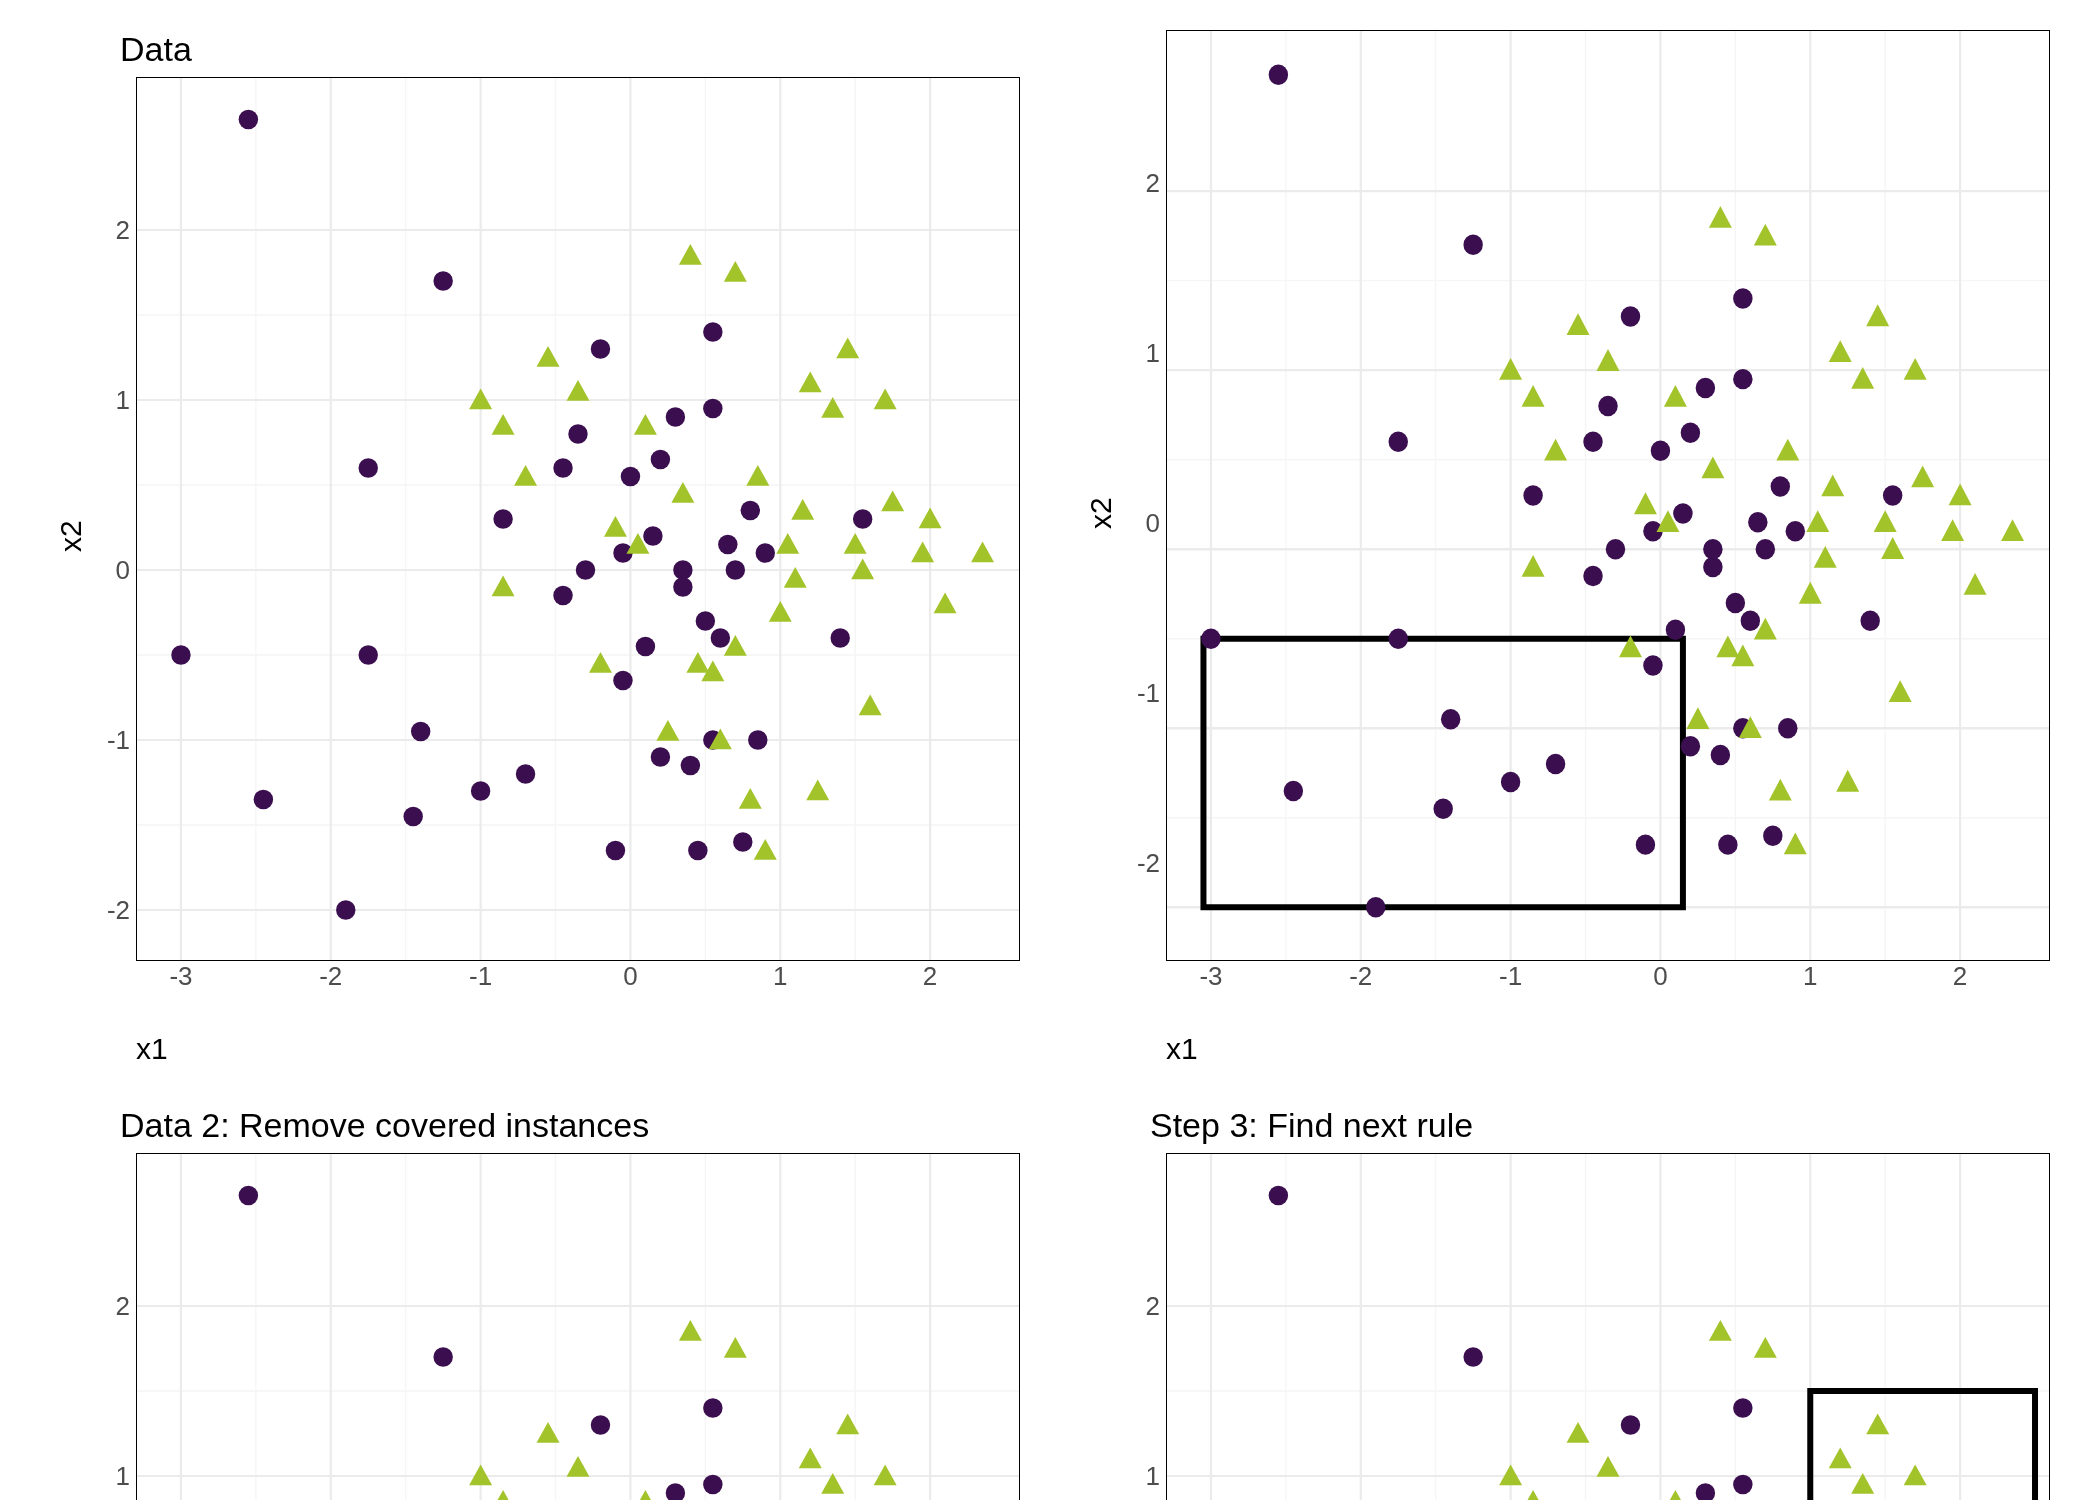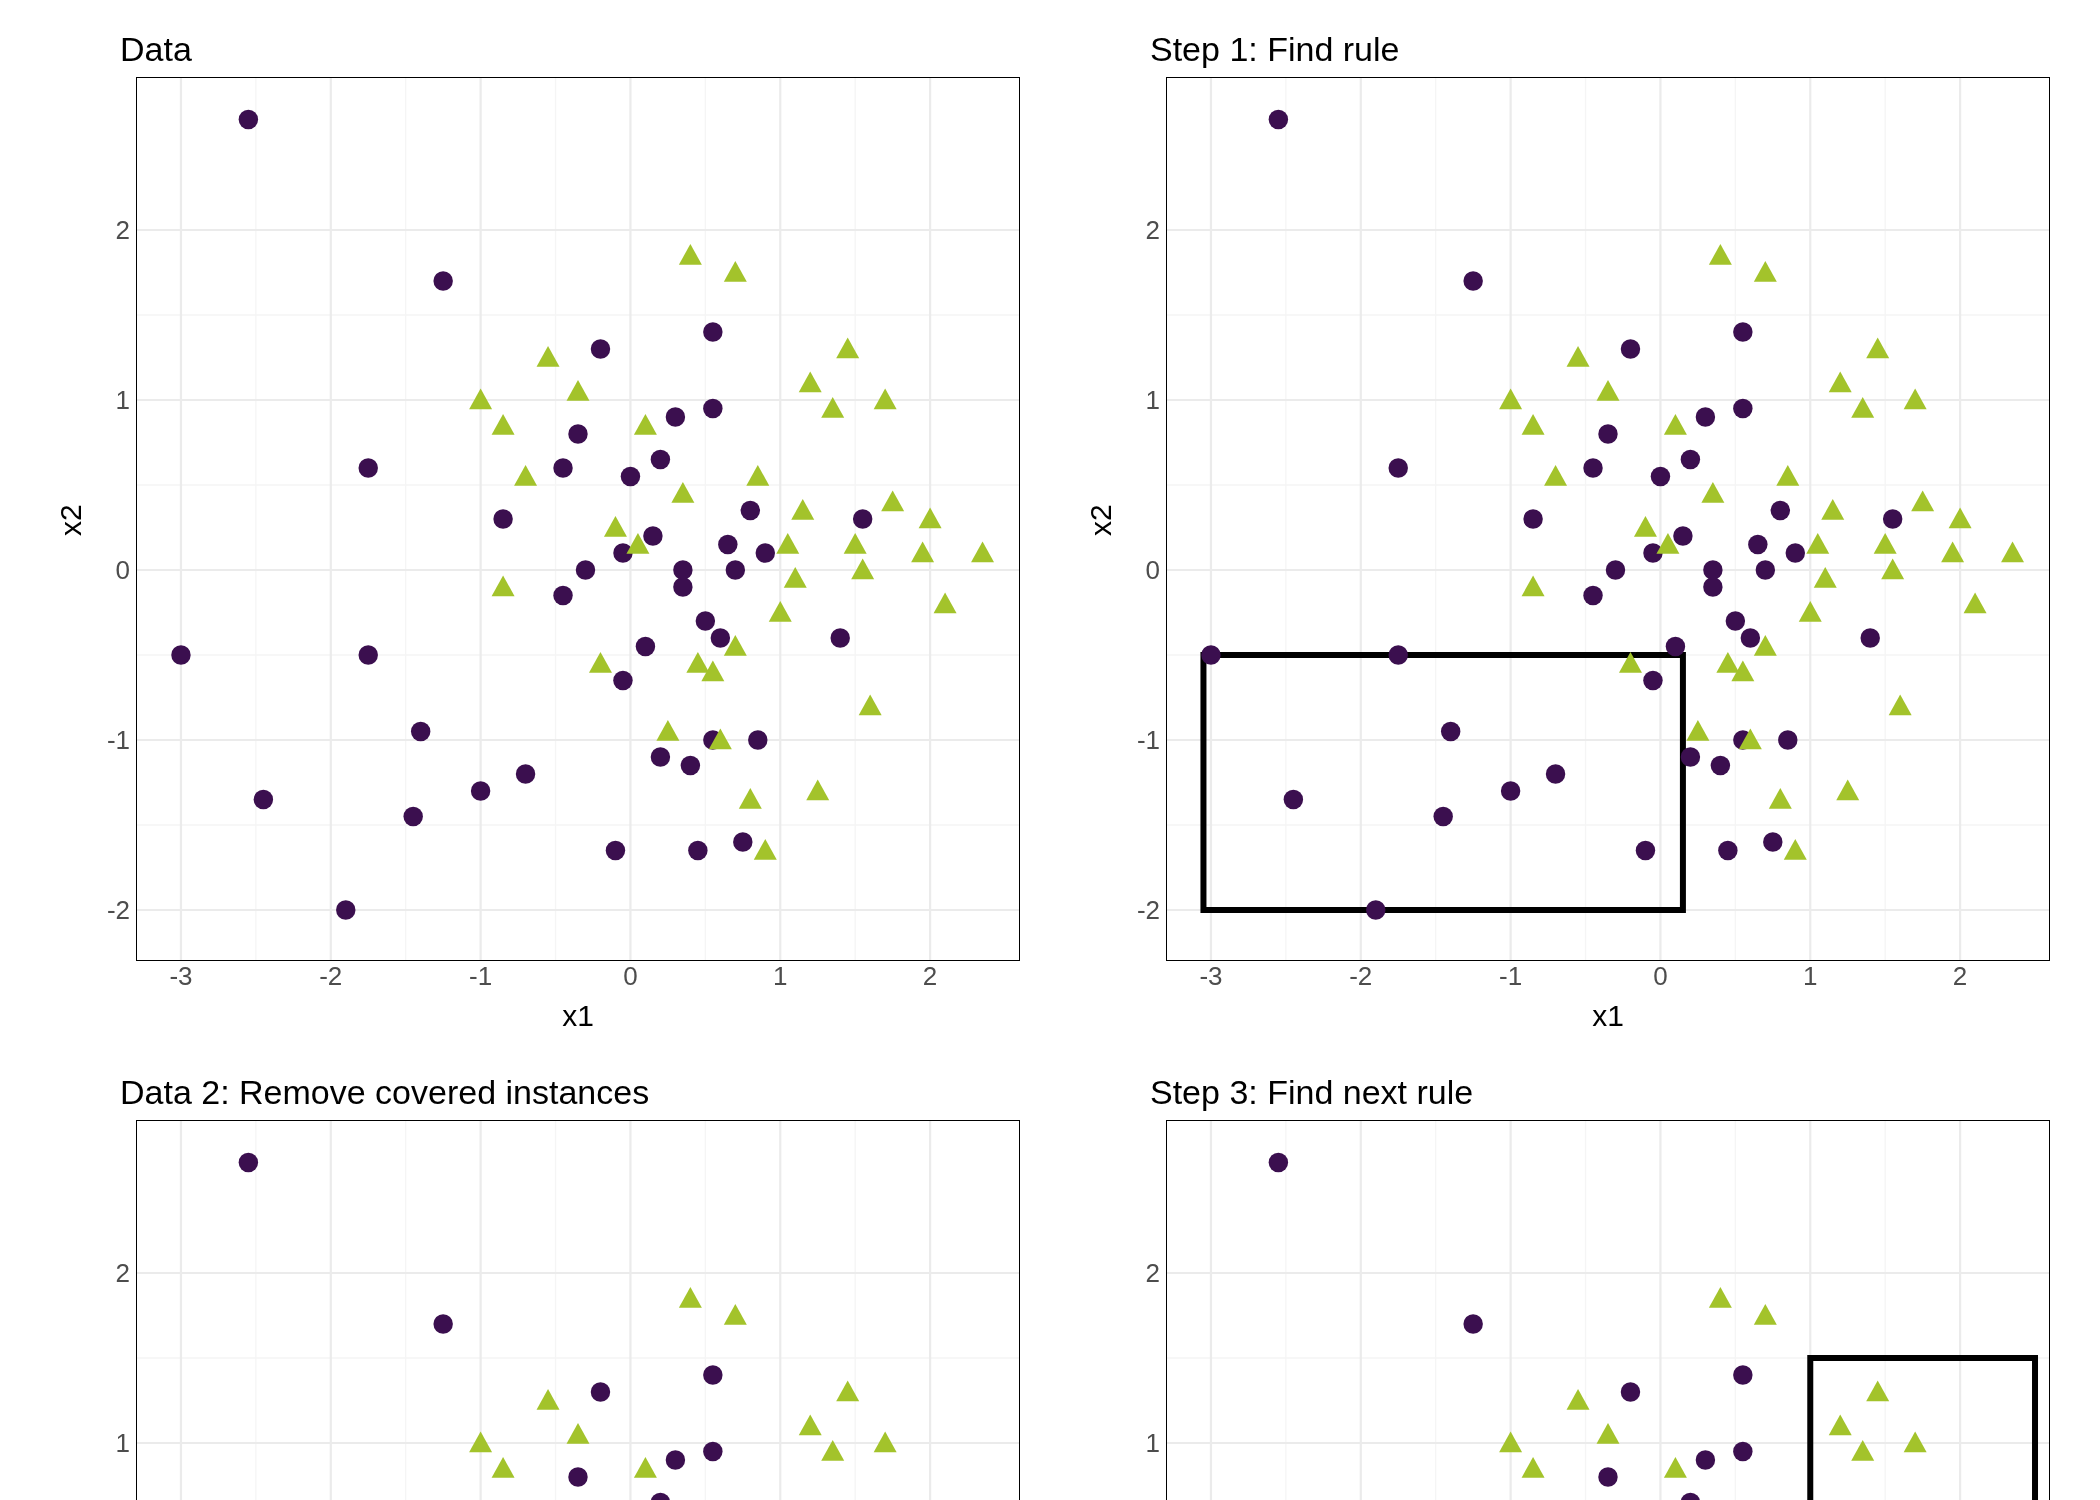--- a/index.html
+++ b/index.html
@@ -51,24 +51,24 @@
   .plot-area {
     flex: 1;
     position: relative;
   }
   svg.plot {
     width: 100%;
     height: 100%;
     display: block;
   }
   .xlab {
-    text-align: center;
     font-size: 30px;
     color: #000;
     padding-top: 2px;
+    margin-top: 33px;
   }
   .tick-row {
     position: relative;
     height: 36px;
   }
   .tick-row span {
     position: absolute;
     transform: translateX(-50%);
     font-size: 26px;
     color: #4d4d4d;
@@ -214,21 +214,20 @@
             <span style="left: 38.9831%;">-1</span>
             <span style="left: 55.9322%;">0</span>
             <span style="left: 72.8814%;">1</span>
             <span style="left: 89.8305%;">2</span>
           </div>
         <div class="xlab">x1</div>
       </div>
     </div>
   </div>
   <div class="panel">
-    <div class="panel-title">Step 1: Find rule</div>
     <div class="plot-wrap">
       <div class="ylab">x2</div>
       <div class="tick-col" style="height: 884px; margin-top: 0px; align-self: flex-start;">
           <span style="top: 94.2308%;">-2</span>
           <span style="top: 75%;">-1</span>
           <span style="top: 55.7692%;">0</span>
           <span style="top: 36.5385%;">1</span>
           <span style="top: 17.3077%;">2</span>
         </div>
       <div class="plot-col">

